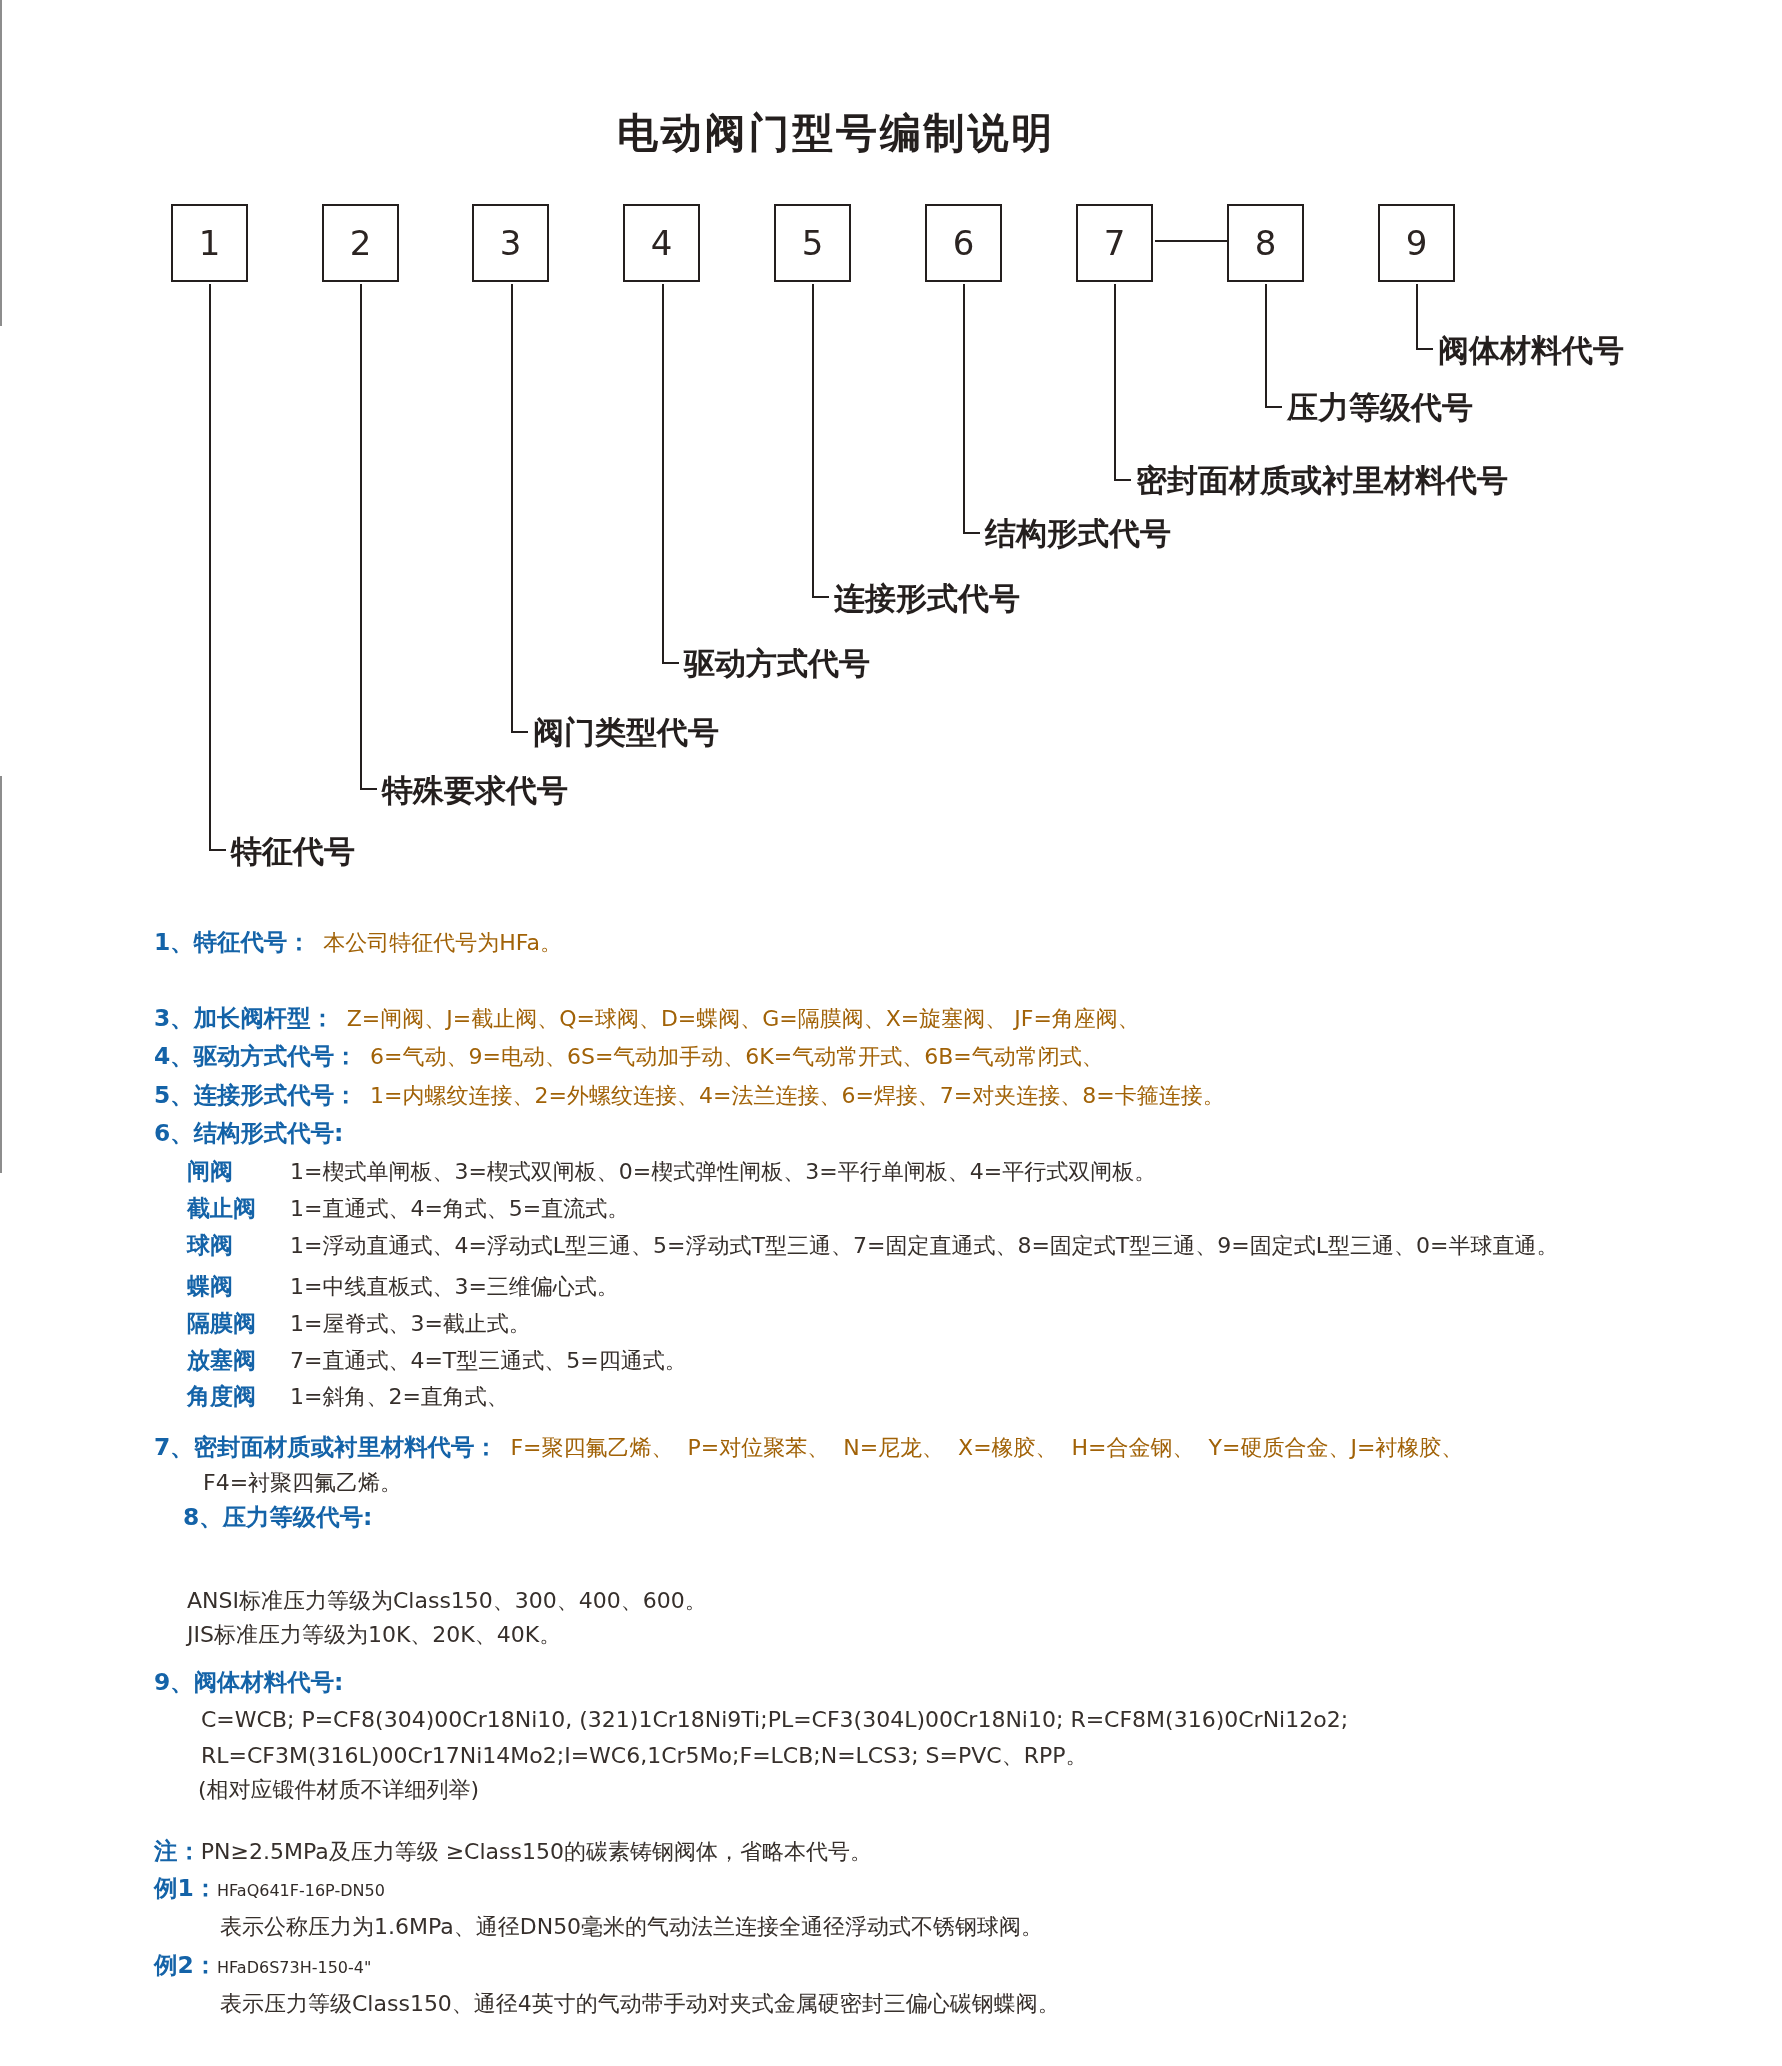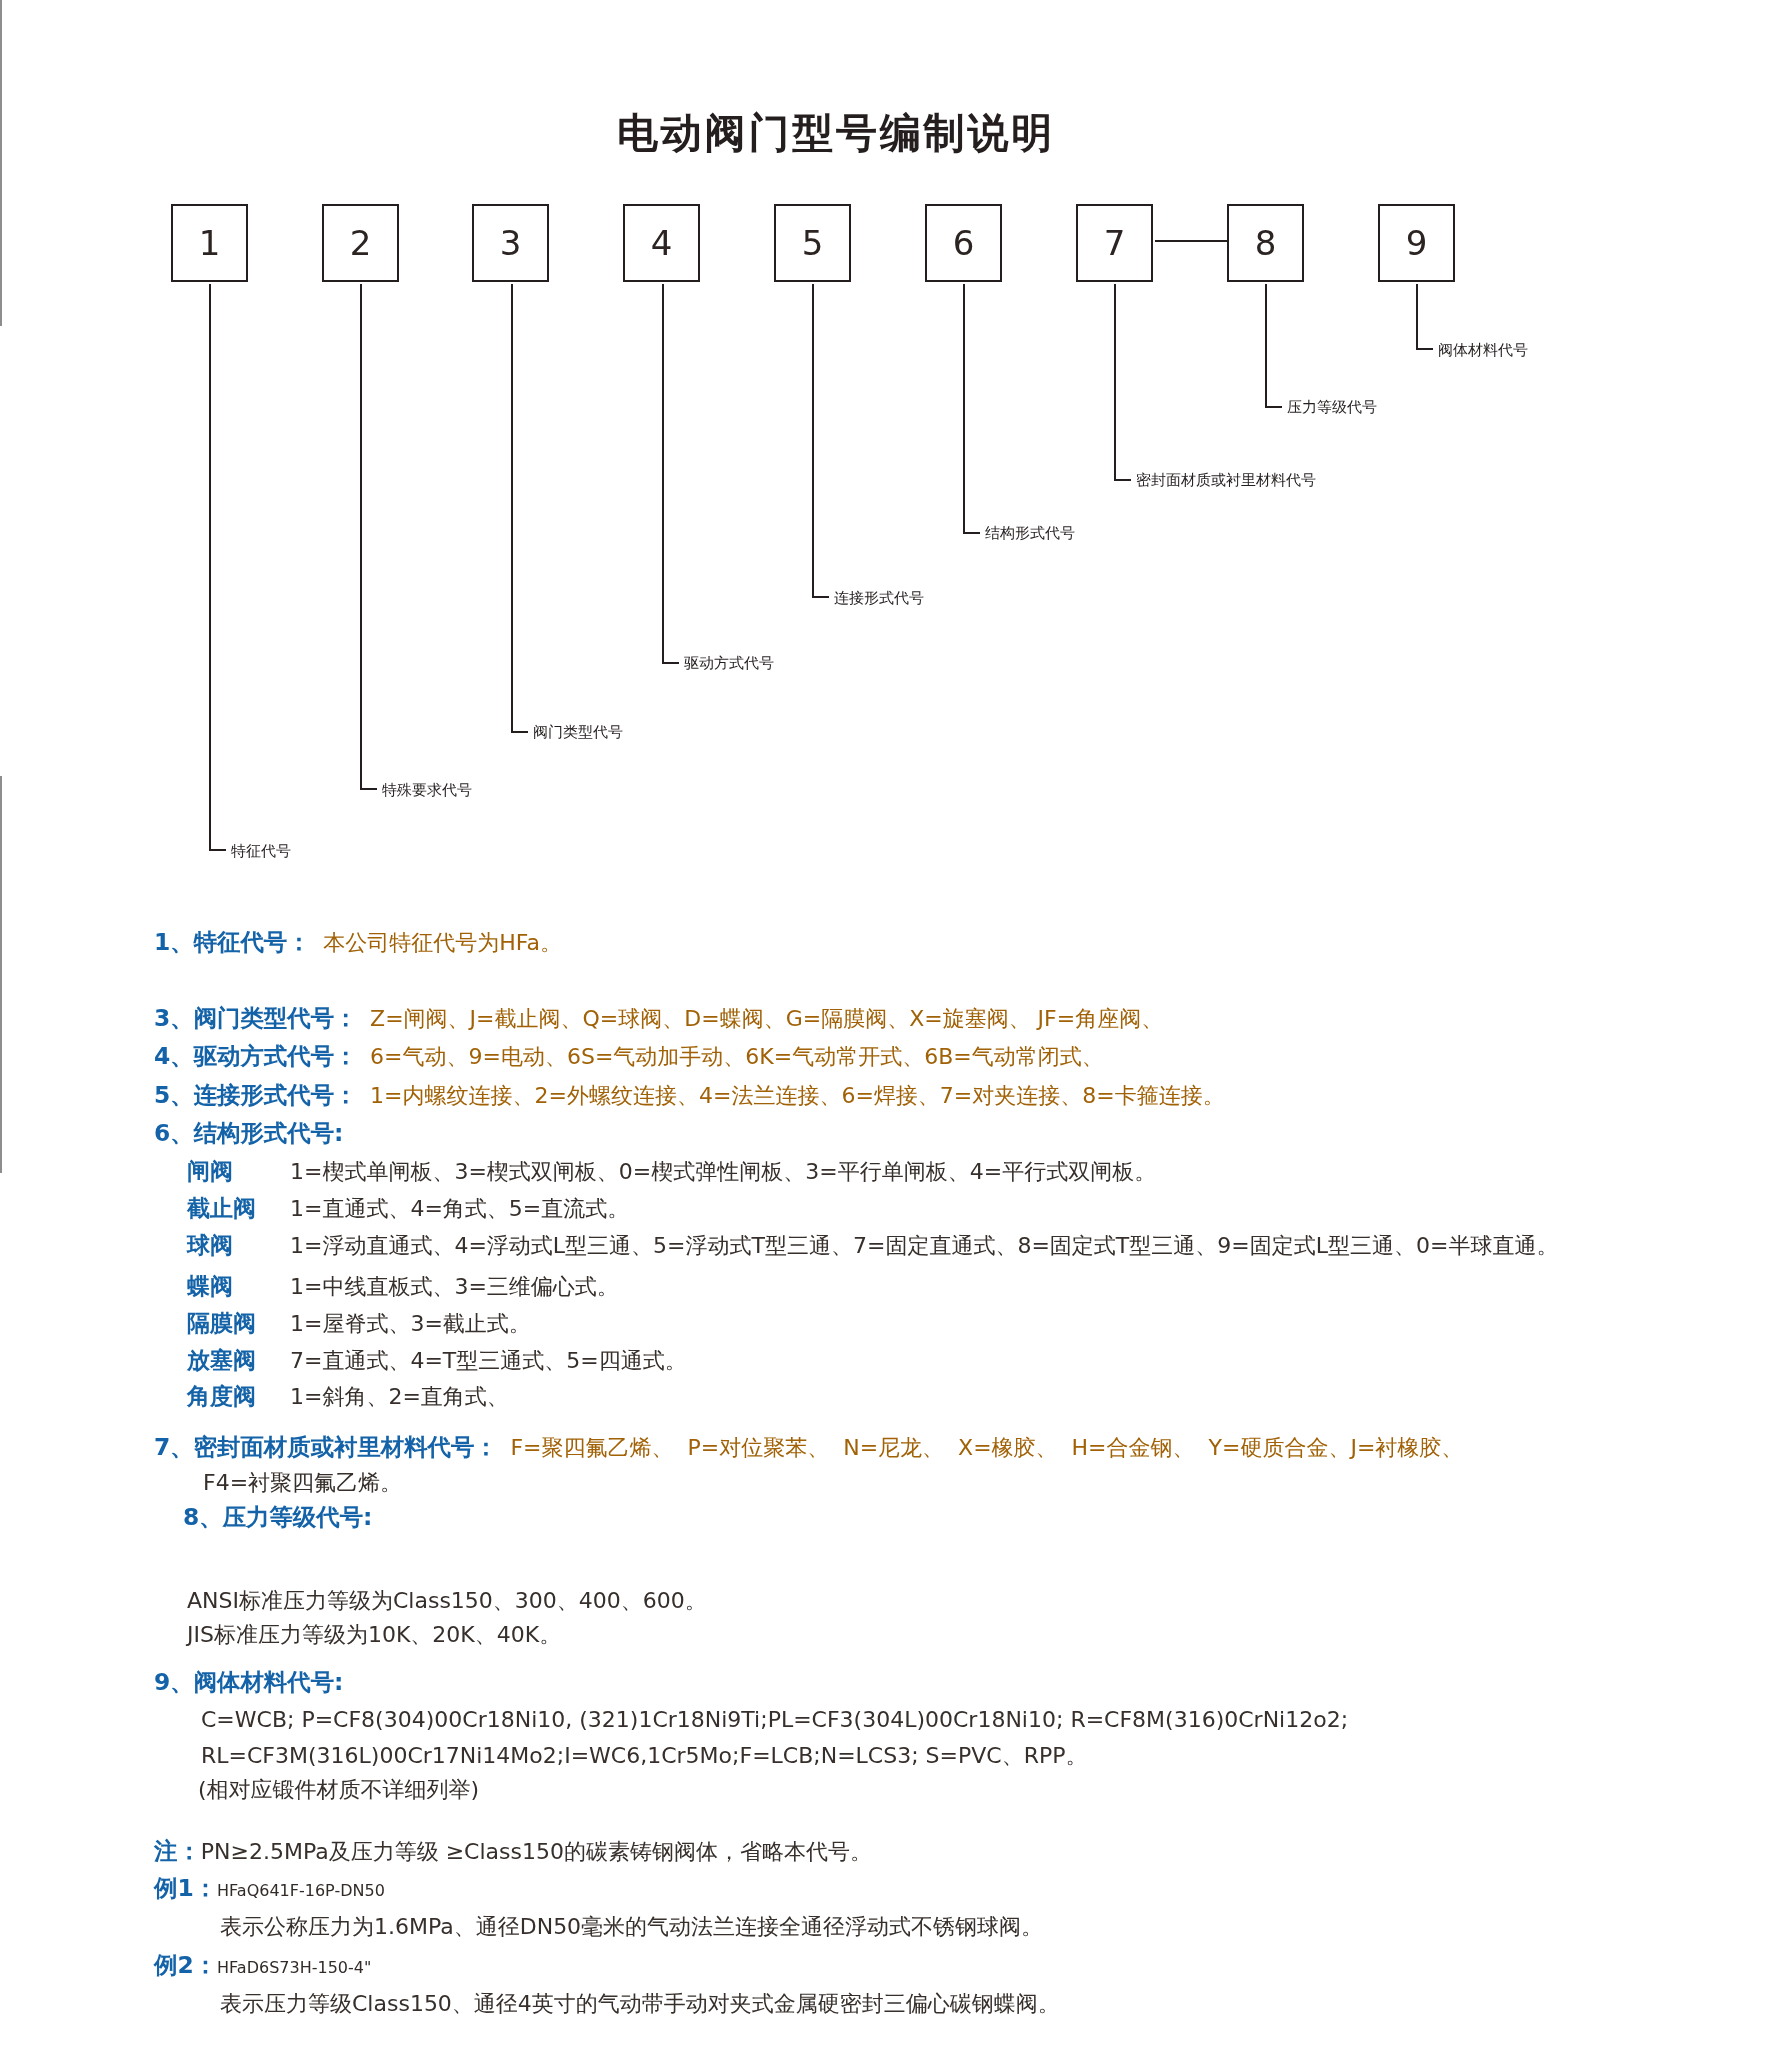--- a/index.html
+++ b/index.html
@@ -20,21 +20,21 @@
   .nbox{
     position:absolute;top:204px;width:73px;height:74px;
     border:2.8px solid #241f1e;background:#ffffff;
     display:flex;align-items:center;justify-content:center;
     font-size:34px;color:#2b2422;
   }
   .vl{position:absolute;width:2.1px;background:#241f1e;}
   .hl{position:absolute;height:2.1px;background:#241f1e;}
   .dlabel{
     position:absolute;
-    font-size:15px;font-weight:normal;color:#241f1e;
+    font-size:31px;font-weight:bold;color:#241f1e;
     line-height:34px;white-space:nowrap;
   }
   .row{position:absolute;line-height:37px;white-space:nowrap;font-size:22px;}
   .sec-no,.sec-title{color:#1463a8;font-weight:bold;font-size:23.4px;}
   .sec-title{margin-right:12.7px;}
   .sec-content{color:#a16207;white-space:pre;text-align:right;}
   .struct-label{display:inline-block;width:103px;color:#1463a8;font-weight:bold;font-size:23px;}
   .plain{color:#362f2b;white-space:pre;}
   .model{font-size:16px;color:#322b28;}
 </style>
@@ -87,21 +87,21 @@
   <div class="dlabel" style="left:834px;top:581px;">连接形式代号</div>
   <div class="dlabel" style="left:985px;top:516px;">结构形式代号</div>
   <div class="dlabel" style="left:1136px;top:463px;">密封面材质或衬里材料代号</div>
   <div class="dlabel" style="left:1287px;top:390px;">压力等级代号</div>
   <div class="dlabel" style="left:1438px;top:333px;">阀体材料代号</div>
 
   <div class="row" style="left:154px;top:924px;">
     <span class="sec-no">1、</span><span class="sec-title">特征代号：</span><span class="sec-content">本公司特征代号为HFa。</span>
   </div>
   <div class="row" style="left:154px;top:1000px;">
-    <span class="sec-no">3、</span><span class="sec-title">阀门类型代号：</span><span class="sec-content">Z=闸阀、J=截止阀、Q=球阀、D=蝶阀、G=隔膜阀、X=旋塞阀、 JF=角座阀、</span>
+    <span class="sec-no">3、</span><span class="sec-title">加长阀杆型：</span><span class="sec-content">Z=闸阀、J=截止阀、Q=球阀、D=蝶阀、G=隔膜阀、X=旋塞阀、 JF=角座阀、</span>
   </div>
   <div class="row" style="left:154px;top:1038px;">
     <span class="sec-no">4、</span><span class="sec-title">驱动方式代号：</span><span class="sec-content">6=气动、9=电动、6S=气动加手动、6K=气动常开式、6B=气动常闭式、</span>
   </div>
   <div class="row" style="left:154px;top:1077px;">
     <span class="sec-no">5、</span><span class="sec-title">连接形式代号：</span><span class="sec-content">1=内螺纹连接、2=外螺纹连接、4=法兰连接、6=焊接、7=对夹连接、8=卡箍连接。</span>
   </div>
   <div class="row" style="left:154px;top:1115px;">
     <span class="sec-no">6、</span><span class="sec-title">结构形式代号:</span>
   </div>

